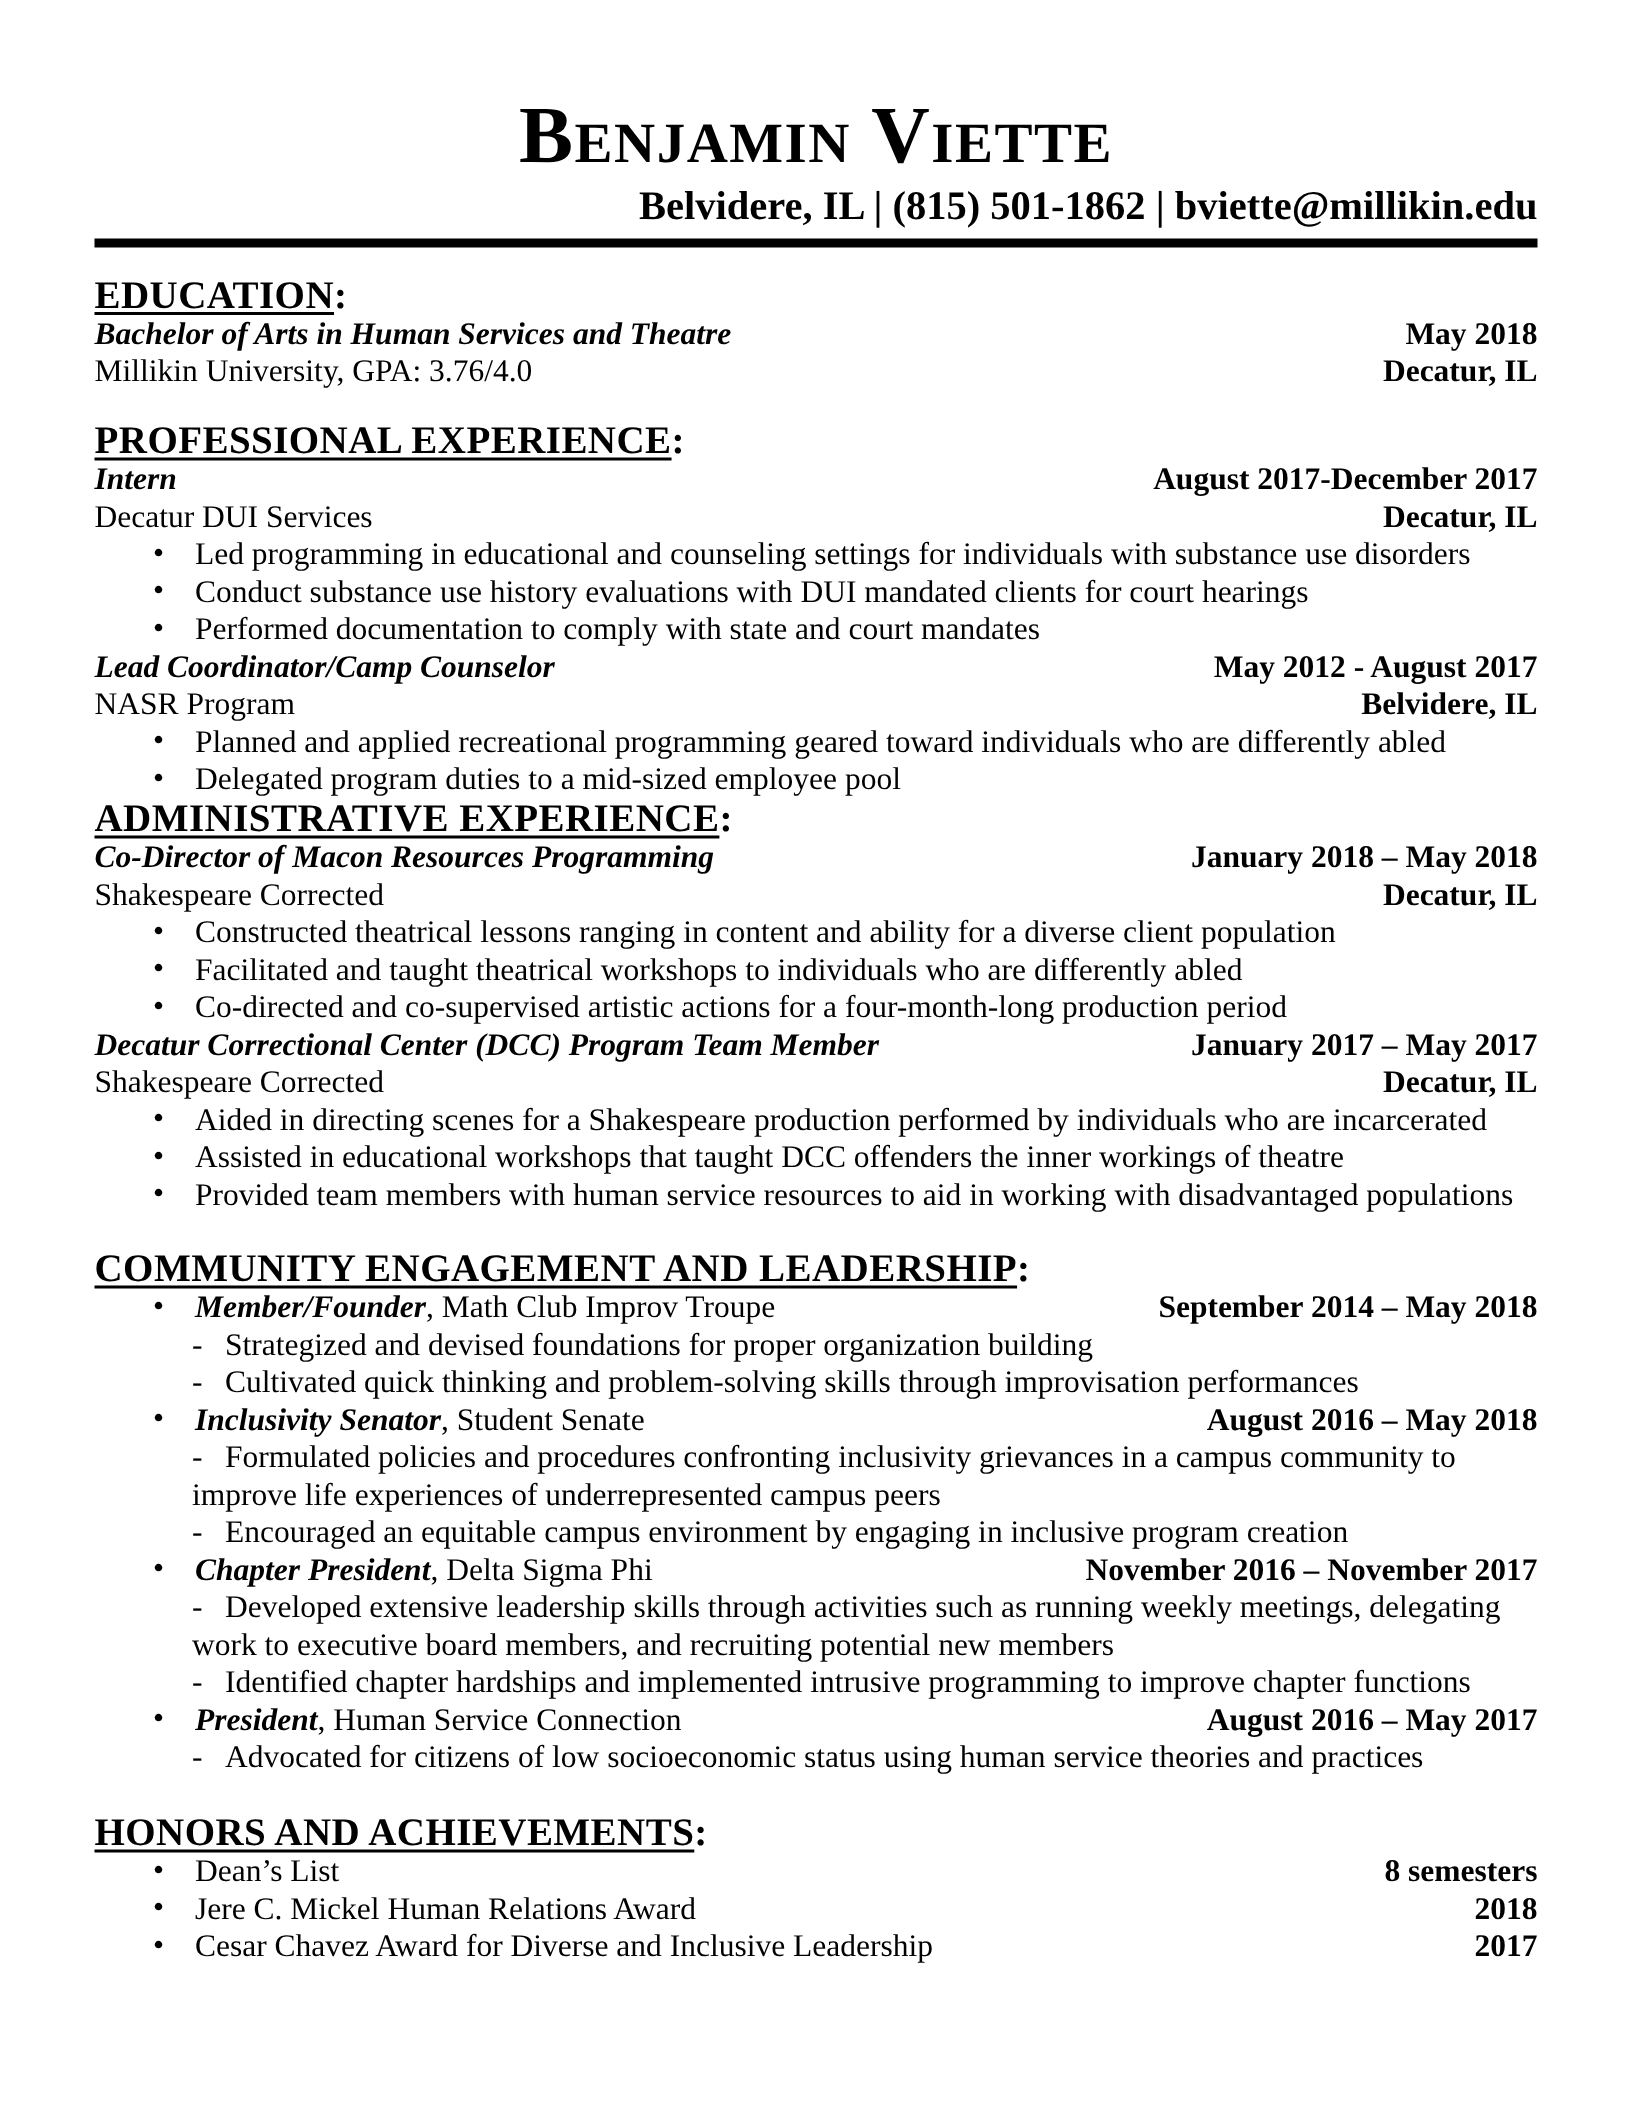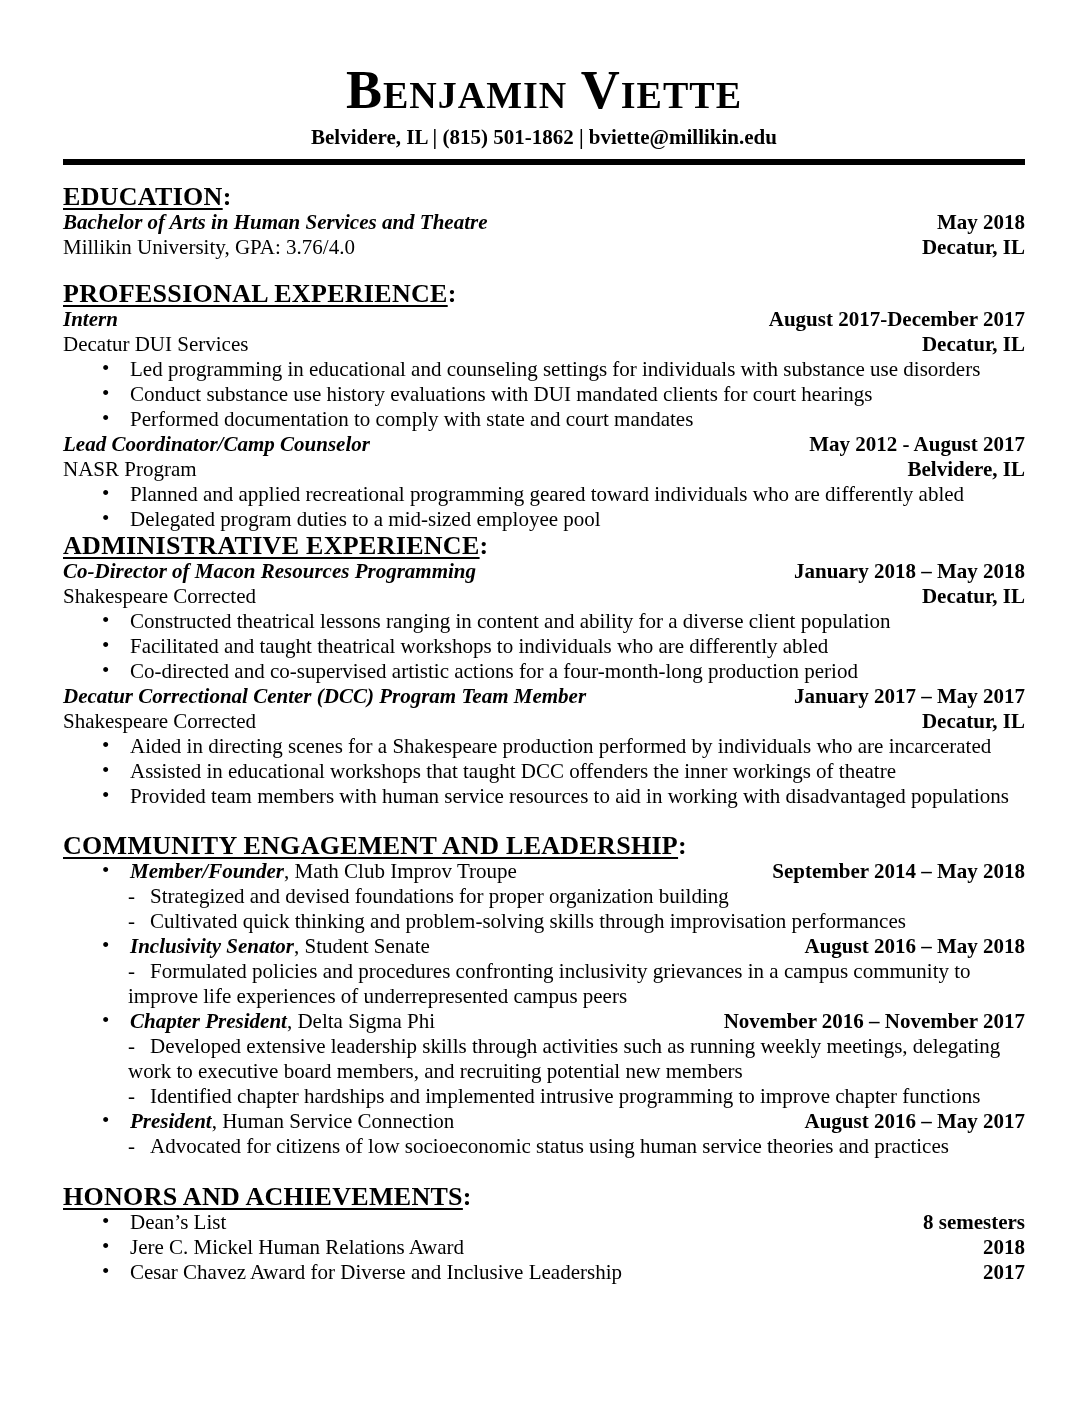--- a/index.html
+++ b/index.html
@@ -11,21 +11,21 @@
     font-size:21px; line-height:25px;
     overflow:hidden;
   }
   .page { width:1088px; height:1344px; padding:64px 63px 0 63px; background:#fff; }
 
   
   .name {
     text-align:center; font-variant:small-caps; font-weight:bold;
     font-size:54px; line-height:52px; letter-spacing:1px;
   }
-  .contact { text-align:center; font-weight:bold; font-size:21px; margin-top:9px; }
+  .contact { text-align:right; font-weight:bold; font-size:27px; margin-top:9px; }
   .rule { height:6px; background:#000; margin-top:9px; }
 
   
   .sec-heading { font-size:26px; line-height:27px; font-weight:bold; letter-spacing:0.3px; }
   .sec-heading .u { text-decoration:underline; text-decoration-thickness:2px; text-underline-offset:3px; }
 
   section.edu  { margin-top:18px; }
   section.prof { margin-top:20px; }
   section.admin{ margin-top:0; }
   section.comm { margin-top:23px; }
@@ -158,20 +158,21 @@
       <div class="sub">Strategized and devised foundations for proper organization building</div>
       <div class="sub">Cultivated quick thinking and problem-solving skills through improvisation performances</div>
     </div>
 
     <div>
       <div class="crow">
         <span><span class="jtitle">Inclusivity Senator</span><span>, Student Senate</span></span>
         <span class="rt">August 2016 – May 2018</span>
       </div>
       <div class="sub">Formulated policies and procedures confronting inclusivity grievances in a campus community to improve life experiences of underrepresented campus peers</div>
+      <div class="sub">Encouraged an equitable campus environment by engaging in inclusive program creation</div>
     </div>
 
     <div>
       <div class="crow">
         <span><span class="jtitle">Chapter President</span><span>, Delta Sigma Phi</span></span>
         <span class="rt">November 2016 – November 2017</span>
       </div>
       <div class="sub">Developed extensive leadership skills through activities such as running weekly meetings, delegating work to executive board members, and recruiting potential new members</div>
       <div class="sub">Identified chapter hardships and implemented intrusive programming to improve chapter functions</div>
     </div>

